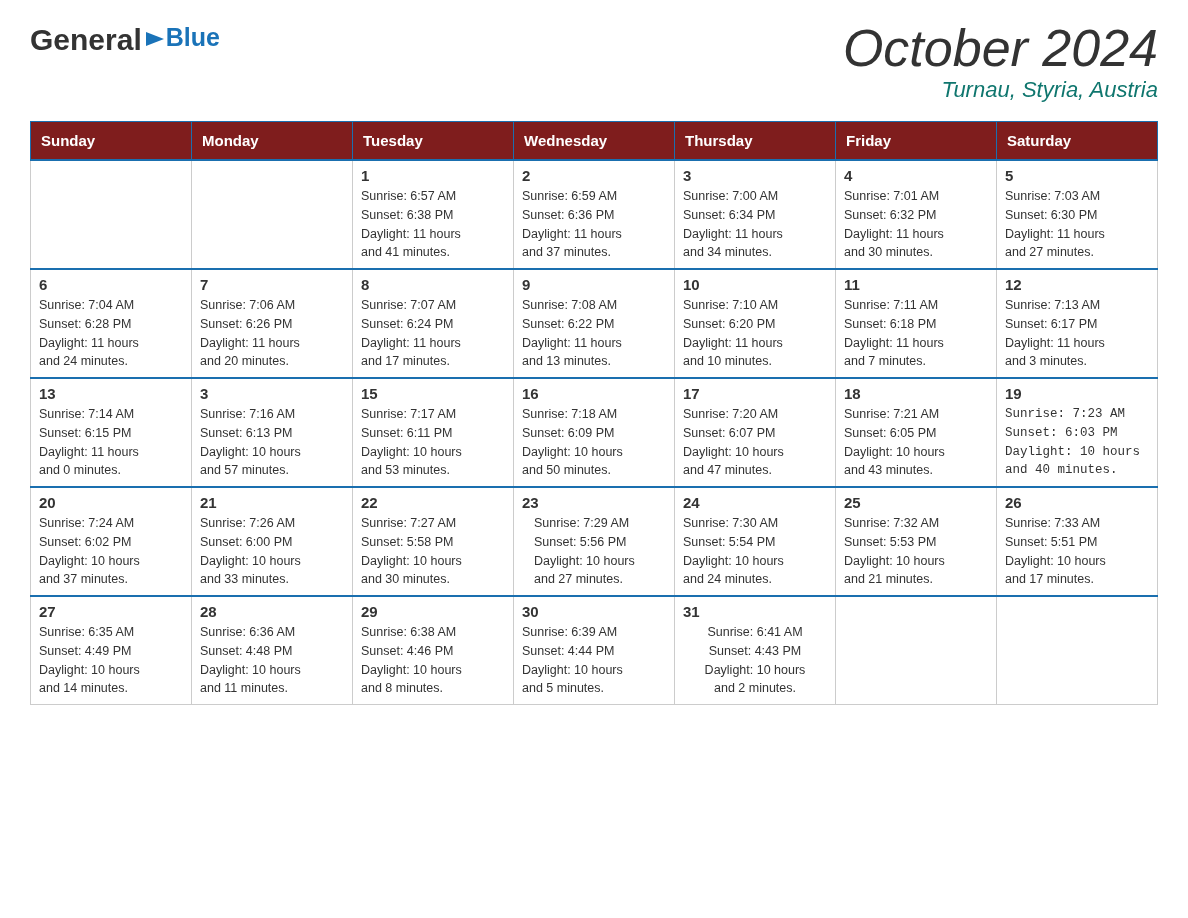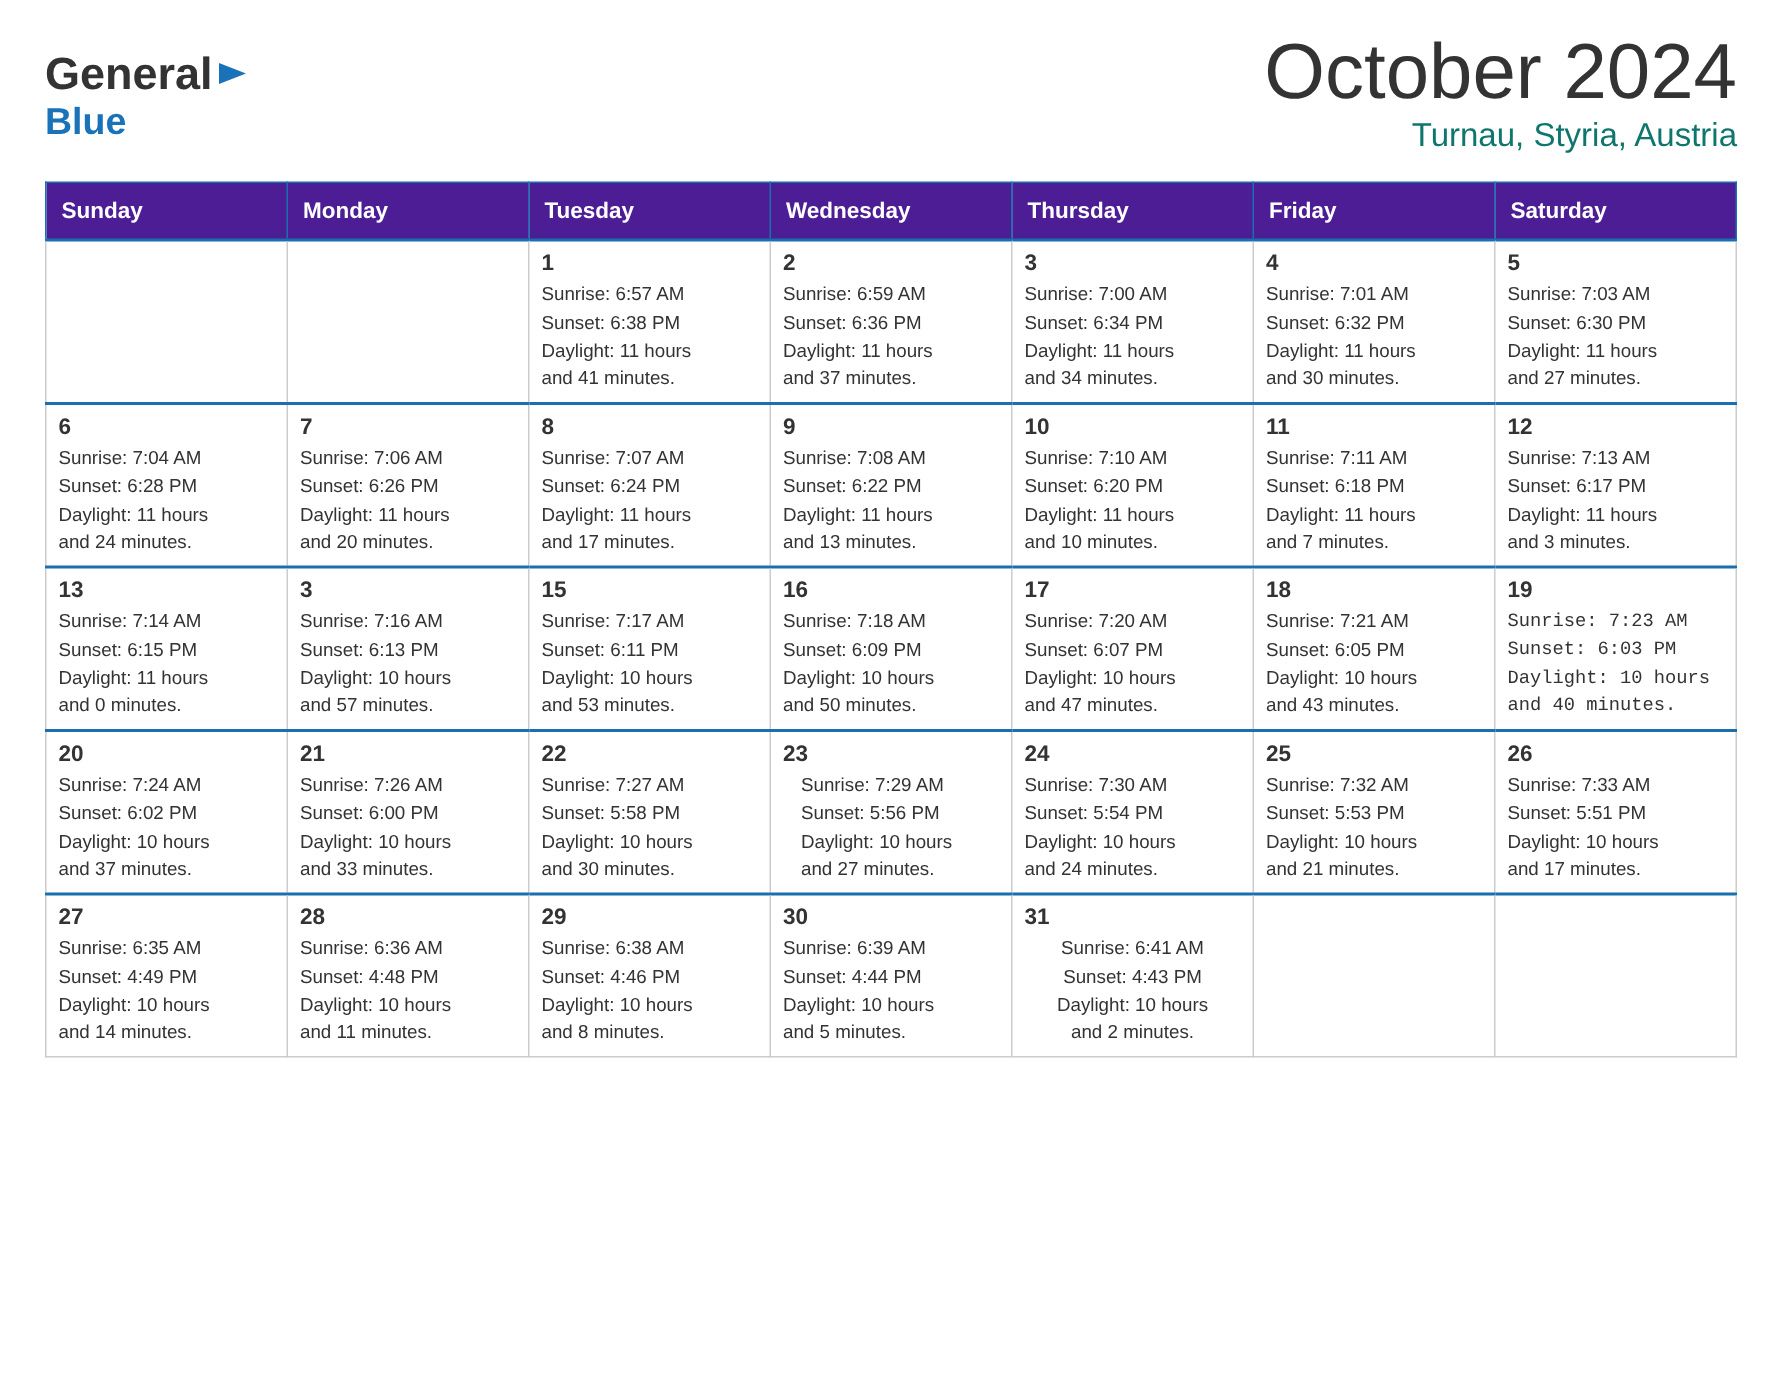--- a/index.html
+++ b/index.html
@@ -14,27 +14,28 @@
 
     .header {
       display: flex;
       justify-content: space-between;
       align-items: flex-start;
       margin-bottom: 18px;
     }
 
     .logo {
       display: flex;
-      flex-direction: column;
+      flex-direction: row;
       align-items: flex-start;
-      margin-top: 13px;
+      margin-top: 3px;
     }
 
     .title-section {
       text-align: right;
+      font-style: italic;
     }
 
     .month-title {
       font-size: 52px;
       font-weight: 300;
       color: #333;
       line-height: 1.1;
     }
 
     .location-title {
@@ -43,21 +44,21 @@
       font-weight: normal;
     }
 
     .calendar {
       width: 100%;
       border-collapse: collapse;
       border: 1px solid #aaa;
     }
 
     .calendar th {
-      background-color: #4c1d95;
+      background-color: #7f1d1d;
       color: #fff;
       font-size: 15px;
       font-weight: bold;
       padding: 10px 10px;
       text-align: left;
       border: 1px solid #1a6faf;
     }
 
     .calendar td {
       vertical-align: top;

